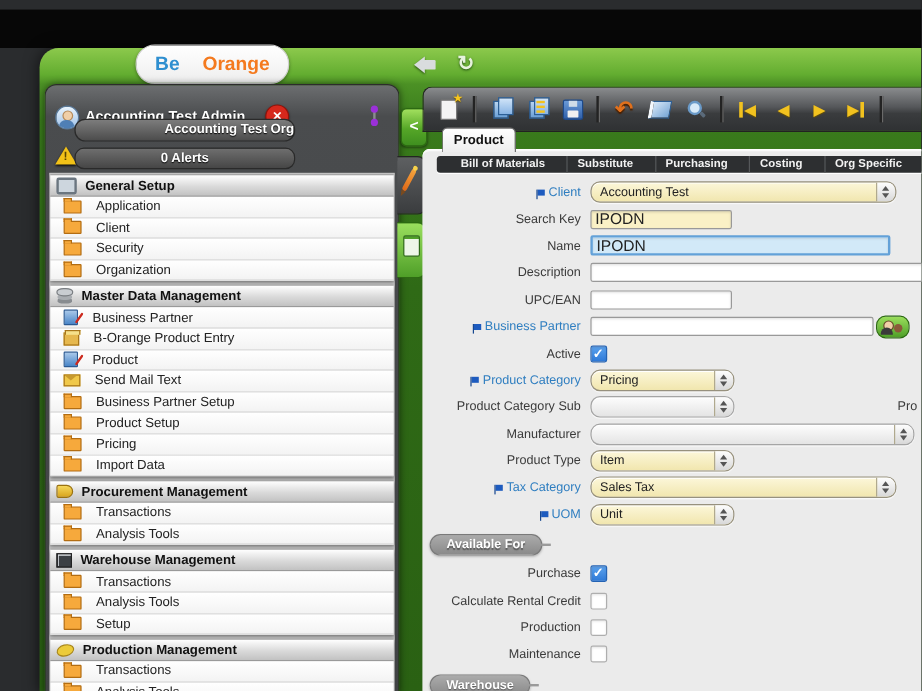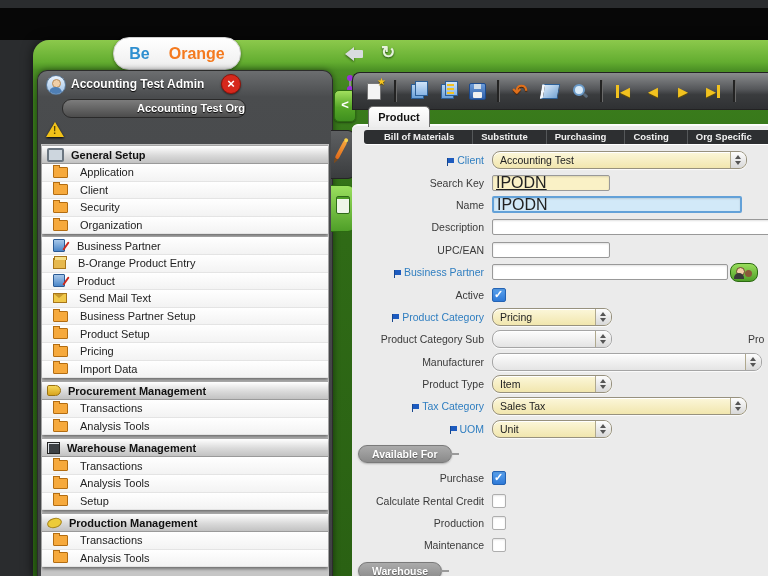--- a/index.html
+++ b/index.html
@@ -19,21 +19,21 @@
   .back-icon::before{content:"";position:absolute;left:0;top:0;border-top:7px solid transparent;border-bottom:7px solid transparent;border-right:9px solid #d9dcde;filter:drop-shadow(0 1px 1px #2a5212);}
   .back-icon::after{content:"";position:absolute;left:8px;top:3px;width:10px;height:8px;background:#d9dcde;border-radius:1px;}
   .refresh-icon{position:absolute;left:348px;top:2px;width:18px;height:20px;color:#e6f2dc;font-size:17px;font-weight:bold;text-shadow:0 1px 2px #1e4a0e;}
   .refresh-icon::before{content:"↻";}
   .breadcrumb{position:absolute;left:382px;top:8px;color:#ffffff;font-size:11px;font-weight:bold;text-shadow:0 1px 1px #2a5212;white-space:nowrap;}
 
   
   .sidebar{position:absolute;left:4px;top:30px;width:294px;bottom:-2px;
     background:linear-gradient(#6c6e70,#4a4c4e 26px,#404244);border:1px solid #2c2c2c;border-bottom:none;
     border-radius:10px 10px 0 0;box-shadow:0 0 6px rgba(0,0,0,.5);}
-  .sb-header{position:absolute;left:0;top:0;width:100%;height:26px;padding-left:38px;}
+  .sb-header{position:absolute;left:0;top:13px;width:100%;height:26px;}
   .avatar{position:absolute;left:8px;top:4px;width:18px;height:18px;border-radius:50%;
     background:linear-gradient(#eaf4fd,#9dc1e8);border:1px solid #5a7a9a;overflow:hidden;}
   .avatar::before{content:"";position:absolute;left:5px;top:3px;width:7px;height:7px;border-radius:50%;background:#f0cfa8;border:1px solid #b58a5a;}
   .avatar::after{content:"";position:absolute;left:2px;top:11px;width:13px;height:8px;border-radius:6px 6px 0 0;background:#4f7fb5;}
   .user-name{position:absolute;left:33px;top:6px;color:#fff;font-size:12px;font-weight:bold;text-shadow:0 1px 1px #000;}
   .close-badge{position:absolute;left:183px;top:3px;width:18px;height:18px;border-radius:50%;
     background:radial-gradient(circle at 35% 30%,#ff8a72,#e2352а 40%,#c01d12);background-color:#d6281c;border:1px solid #8f130b;
     color:#fff;font-size:13px;font-weight:bold;text-align:center;line-height:17px;box-shadow:0 1px 2px rgba(0,0,0,.5);}
   .close-badge::before{content:"×";}
   .resize-tool{position:absolute;right:14px;top:4px;width:12px;height:18px;}
@@ -121,21 +121,21 @@
   .subtab{font-size:9.5px;font-weight:bold;color:#f2f2f2;padding:0 8px;line-height:14px;border-left:1px solid #55585a;margin-left:10px;}
   .subtab:first-child{border-left:none;}
   .form{position:absolute;left:0;top:24px;right:0;bottom:0;}
   .row{position:relative;height:22.4px;display:flex;align-items:center;}
   .lbl{width:132px;text-align:right;font-size:10.5px;color:#3a3a3a;flex:0 0 auto;display:flex;justify-content:flex-end;align-items:center;gap:3px;}
   .lbl.mand{color:#2f7ec0;}
   .flag-icon{position:relative;width:6px;height:5px;background:#1d5bbf;display:inline-block;}
   .flag-icon::after{content:"";position:absolute;left:-1px;top:0;width:1px;height:8px;background:#16478f;}
   .ctl{margin-left:8px;display:flex;align-items:center;}
   .tinput{height:14px;border:1px solid #999;border-radius:2px;background:#fff;font-family:"Liberation Sans",sans-serif;
-    font-size:16px;color:#222;padding:0 3px;box-shadow:inset 0 1px 2px rgba(0,0,0,.12);text-decoration:underline;}
+    font-size:13px;color:#222;padding:0 3px;box-shadow:inset 0 1px 2px rgba(0,0,0,.12);}
   .tinput.yellow{background:#faf1c6;}
   .tinput.focusblue{background:#d2e9f8;border:2px solid #63a1d8;height:13px;}
   .sel{height:16px;border:1px solid #97917e;border-radius:8px;overflow:hidden;display:flex;align-items:center;
     box-shadow:0 1px 1px rgba(255,255,255,.8), inset 0 1px 0 #fff;}
   .sel .val{flex:1;font-size:10.5px;color:#222;padding:0 7px;white-space:nowrap;overflow:hidden;}
   .sel.yellow{background:linear-gradient(#fcf7da,#f1e6ae);}
   .sel.plain{background:linear-gradient(#fdfdfd,#e4e4e4);border-color:#a5a5a5;}
   .stepper{width:15px;height:100%;border-left:1px solid #b0a98e;background:linear-gradient(#fdfdfd,#d8d8d8);position:relative;flex:0 0 auto;}
   .stepper::before{content:"";position:absolute;left:4px;top:3px;border-left:3px solid transparent;border-right:3px solid transparent;border-bottom:4px solid #555;}
   .stepper::after{content:"";position:absolute;left:4px;bottom:3px;border-left:3px solid transparent;border-right:3px solid transparent;border-top:4px solid #555;}
@@ -173,20 +173,24 @@
     <div class="sidebar">
       <div class="sb-header">
         <span class="avatar"></span>
         <span class="user-name">Accounting Test Admin</span>
         <span class="close-badge"></span>
         <span class="resize-tool"></span>
       </div>
       <div class="org-pill">Accounting Test Org</div>
       <div class="alerts-row">
         <span class="warning-icon"></span>
+        <div class="alerts-pill">
+          <span>0</span>
+          <span>Alerts</span>
+        </div>
       </div>
 
       <div class="tree">
         <div class="tsec">
           <div class="tsec-h">
               <span class="monitor-icon"></span>
               <span>General Setup</span>
             </div>
           <div class="titem">
               <span class="folder-icon"></span>
@@ -199,20 +203,24 @@
           <div class="titem">
               <span class="folder-icon"></span>
               <span>Security</span>
             </div>
           <div class="titem">
               <span class="folder-icon"></span>
               <span>Organization</span>
             </div>
         </div>
         <div class="tsec">
+          <div class="tsec-h">
+              <span class="database-icon"></span>
+              <span>Master Data Management</span>
+            </div>
           <div class="titem">
               <span class="bp-icon"></span>
               <span>Business Partner</span>
             </div>
           <div class="titem">
               <span class="package-icon"></span>
               <span>B-Orange Product Entry</span>
             </div>
           <div class="titem">
               <span class="bp-icon"></span>

